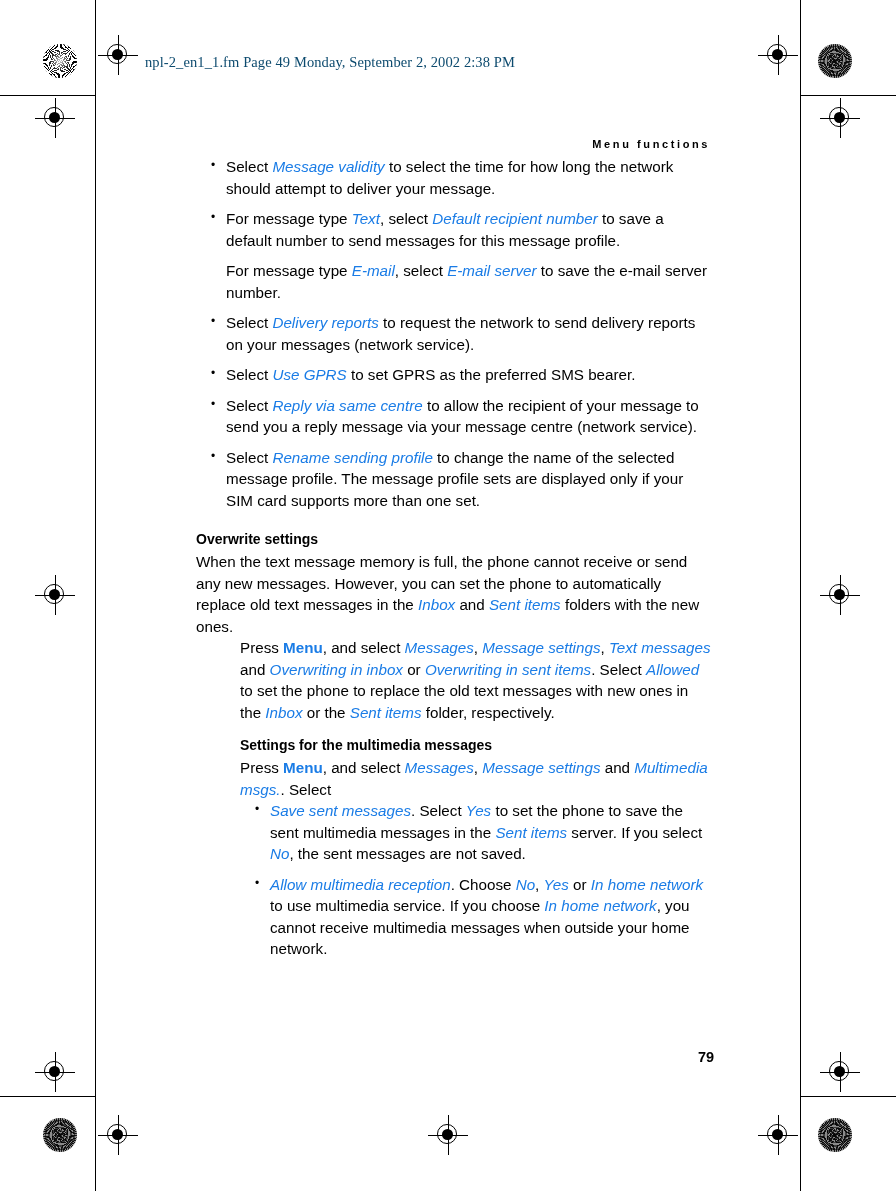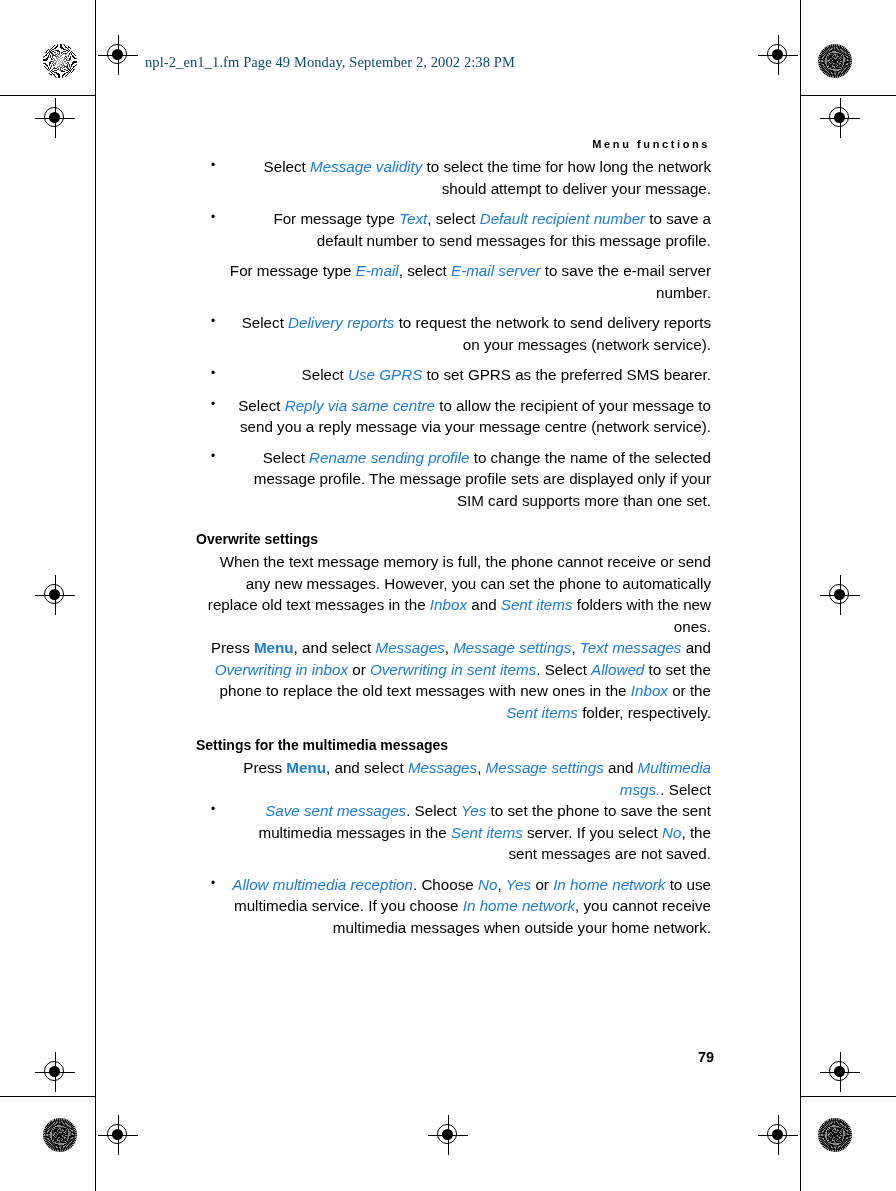--- a/index.html
+++ b/index.html
@@ -86,24 +86,24 @@
 
   
   .content {
     position: absolute;
     left: 196px; top: 156px;
     width: 515px;
     font-size: 15.2px;
     line-height: 21.5px;
     color: #000;
   }
-  .content p { margin: 0; text-align: right; }
+  .content p { margin: 0; }
 
   .blk { margin-bottom: 9px; }
-  .blk:last-child { margin-bottom: 0; }
+  .blk:last-child { margin-bottom: 0; margin-left: 44px; }
 
   ul.bullets { list-style: none; margin: 0 0 0 0; padding: 0; }
   ul.bullets > li {
     position: relative;
     padding-left: 30px;
     margin-bottom: 9px;
   }
   ul.bullets > li:last-child { margin-bottom: 0; }
   ul.bullets > li::before {
     content: "\2022";

